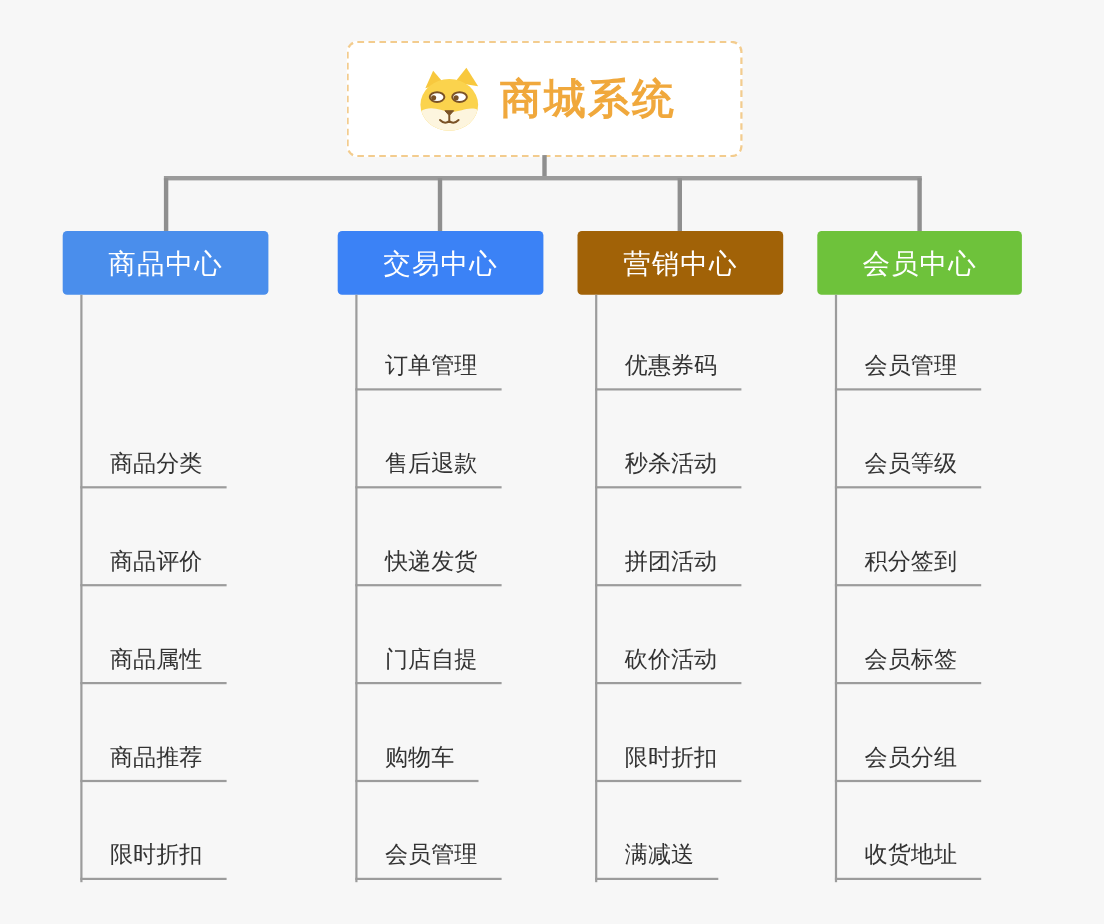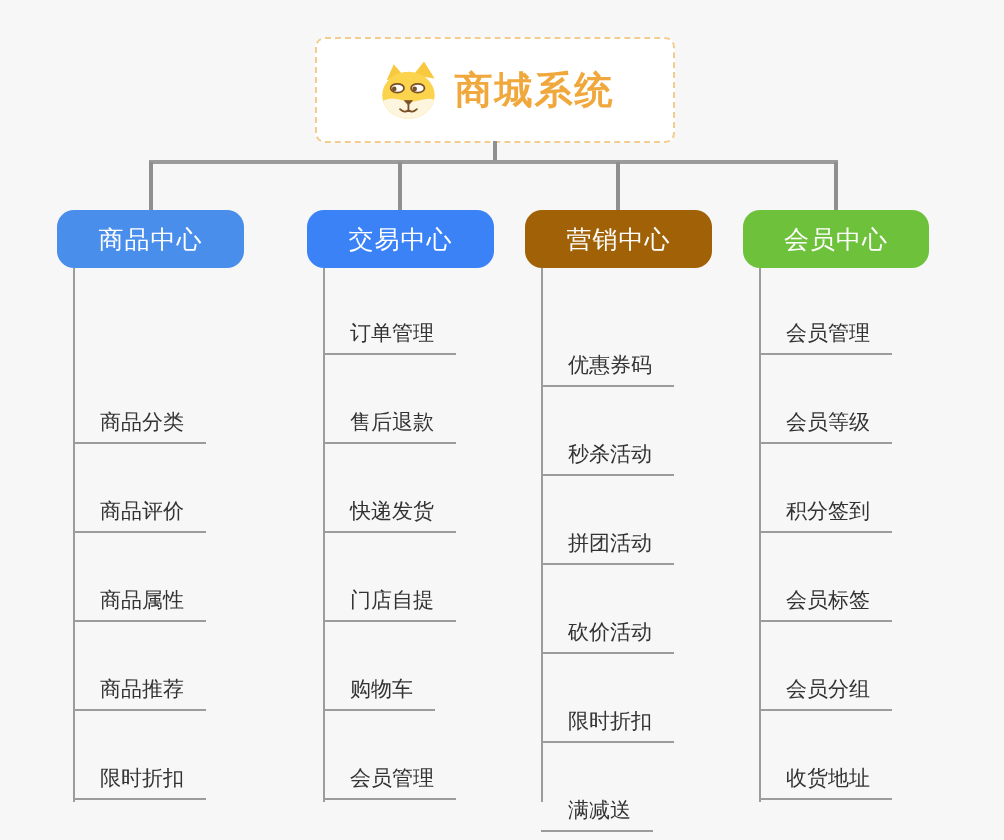--- a/index.html
+++ b/index.html
@@ -49,21 +49,21 @@
   .spine{position:absolute;width:2px;top:268px;height:534px;background:#9c9c9c;}
   .spine-0{left:73px;}
   .spine-1{left:323px;}
   .spine-2{left:541px;}
   .spine-3{left:759px;}
   
   .branch-box{
     position:absolute;
     top:210px;
     height:58px;
-    border-radius:17px;
+    border-radius:4px;
     display:flex;
     align-items:center;
     justify-content:center;
     color:#ffffff;
     font-size:25px;
     letter-spacing:1px;
     cursor:pointer;
     box-sizing:border-box;
     font-family:Liberation Serif, serif;
   }
@@ -78,21 +78,21 @@
     font-size:21px;
     line-height:26px;
     color:#333333;
     white-space:nowrap;
     padding:0 22px 7px 27px;
     border-bottom:2px solid #9c9c9c;
     cursor:pointer;
   }
   .c0{left:73px;}
   .c1{left:323px;}
-  .c2{left:541px;margin-top:32px;}
+  .c2{left:541px;}
   .c3{left:759px;}
   .r0{top:320px;}
   .r1{top:409px;}
   .r2{top:498px;}
   .r3{top:587px;}
   .r4{top:676px;}
   .r5{top:765px;}
 </style>
 </head>
 <body>

